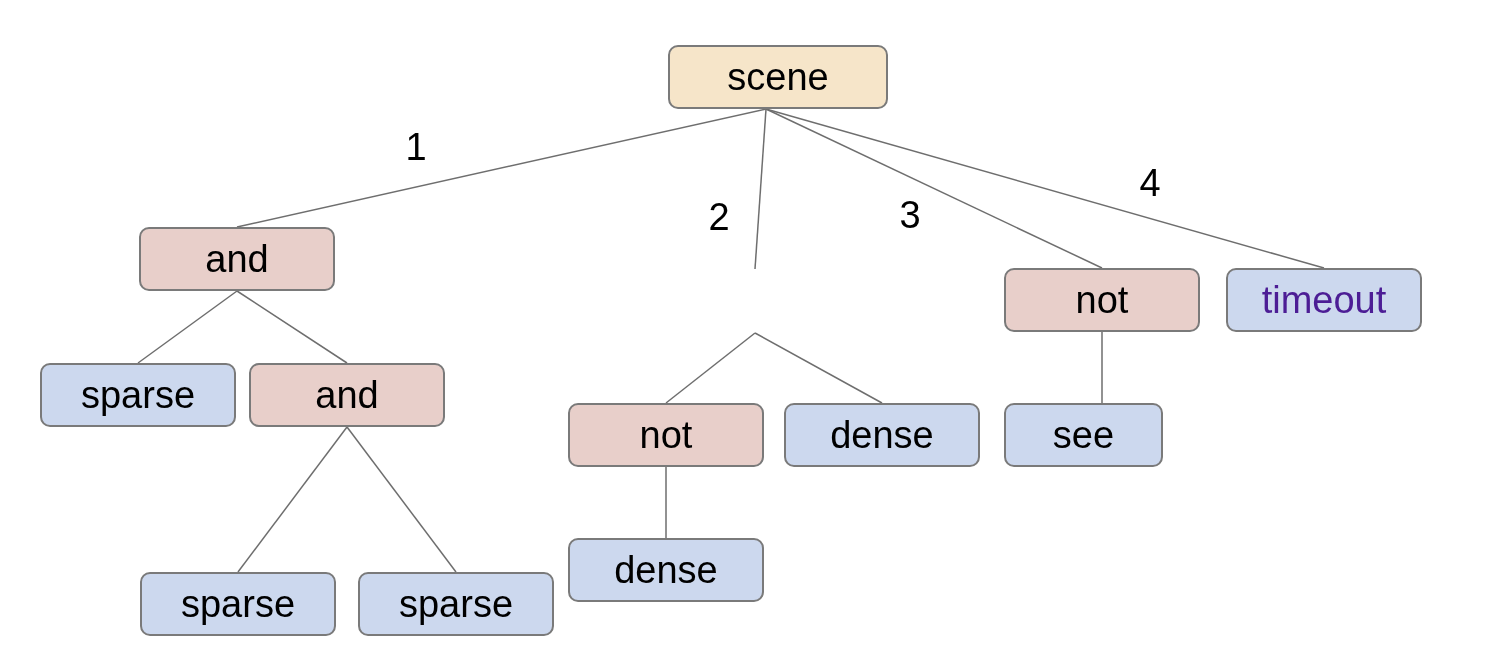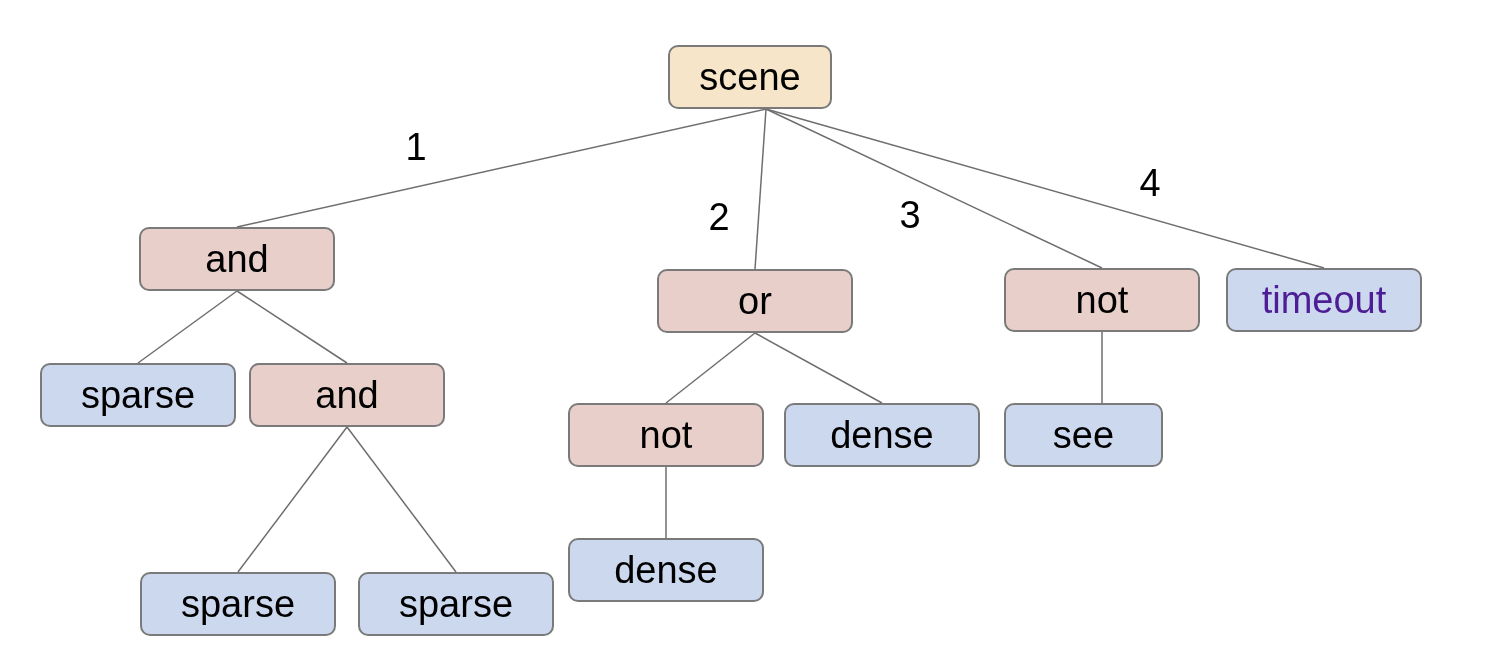--- a/index.html
+++ b/index.html
@@ -57,23 +57,22 @@
       <line x1="237" y1="291" x2="138" y2="363" stroke="#6e6e6e" stroke-width="1.5"></line>
       <line x1="237" y1="291" x2="347" y2="363" stroke="#6e6e6e" stroke-width="1.5"></line>
       <line x1="347" y1="427" x2="238" y2="572" stroke="#6e6e6e" stroke-width="1.5"></line>
       <line x1="347" y1="427" x2="456" y2="572" stroke="#6e6e6e" stroke-width="1.5"></line>
       <line x1="755" y1="333" x2="666" y2="403" stroke="#6e6e6e" stroke-width="1.5"></line>
       <line x1="755" y1="333" x2="882" y2="403" stroke="#6e6e6e" stroke-width="1.5"></line>
       <line x1="666" y1="467" x2="666" y2="538" stroke="#6e6e6e" stroke-width="1.5"></line>
       <line x1="1102" y1="332" x2="1102" y2="403" stroke="#6e6e6e" stroke-width="1.5"></line>
     </svg>
 
-<div class="node root" style="left: 668px; top: 45px; width: 164px; height: 64px; background: rgb(246, 229, 201); border-color: rgb(122, 122, 122); color: rgb(0, 0, 0);">scene</div>
+<div class="node root" style="left: 668px; top: 45px; width: 220px; height: 64px; background: rgb(246, 229, 201); border-color: rgb(122, 122, 122); color: rgb(0, 0, 0);">scene</div>
     <div class="node operator" style="left: 139px; top: 227px; width: 196px; height: 64px; background: rgb(232, 207, 202); border-color: rgb(122, 122, 122); color: rgb(0, 0, 0);">and</div>
-    <div class="node operator" style="left: 657px; top: 269px; width: 196px; height: 64px; background: rgb(232, 207, 202); border-color: rgb(122, 122, 122); color: rgb(0, 0, 0);">or</div>
     <div class="node operator" style="left: 1004px; top: 268px; width: 196px; height: 64px; background: rgb(232, 207, 202); border-color: rgb(122, 122, 122); color: rgb(0, 0, 0);">not</div>
     <div class="node leaf" style="left: 1226px; top: 268px; width: 196px; height: 64px; background: rgb(204, 216, 238); border-color: rgb(122, 122, 122); color: #4c1d95;">timeout</div>
     <div class="node leaf" style="left: 40px; top: 363px; width: 196px; height: 64px; background: rgb(204, 216, 238); border-color: rgb(122, 122, 122); color: rgb(0, 0, 0);">sparse</div>
     <div class="node operator" style="left: 249px; top: 363px; width: 196px; height: 64px; background: rgb(232, 207, 202); border-color: rgb(122, 122, 122); color: rgb(0, 0, 0);">and</div>
     <div class="node operator" style="left: 568px; top: 403px; width: 196px; height: 64px; background: rgb(232, 207, 202); border-color: rgb(122, 122, 122); color: rgb(0, 0, 0);">not</div>
     <div class="node leaf" style="left: 784px; top: 403px; width: 196px; height: 64px; background: rgb(204, 216, 238); border-color: rgb(122, 122, 122); color: rgb(0, 0, 0);">dense</div>
     <div class="node leaf" style="left: 1004px; top: 403px; width: 159px; height: 64px; background: rgb(204, 216, 238); border-color: rgb(122, 122, 122); color: rgb(0, 0, 0);">see</div>
     <div class="node leaf" style="left: 140px; top: 572px; width: 196px; height: 64px; background: rgb(204, 216, 238); border-color: rgb(122, 122, 122); color: rgb(0, 0, 0);">sparse</div>
     <div class="node leaf" style="left: 358px; top: 572px; width: 196px; height: 64px; background: rgb(204, 216, 238); border-color: rgb(122, 122, 122); color: rgb(0, 0, 0);">sparse</div>
     <div class="node leaf" style="left: 568px; top: 538px; width: 196px; height: 64px; background: rgb(204, 216, 238); border-color: rgb(122, 122, 122); color: rgb(0, 0, 0);">dense</div>

